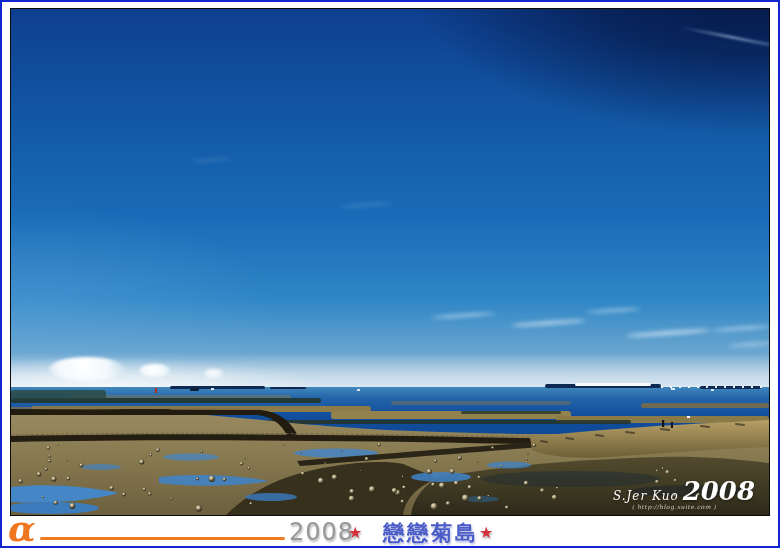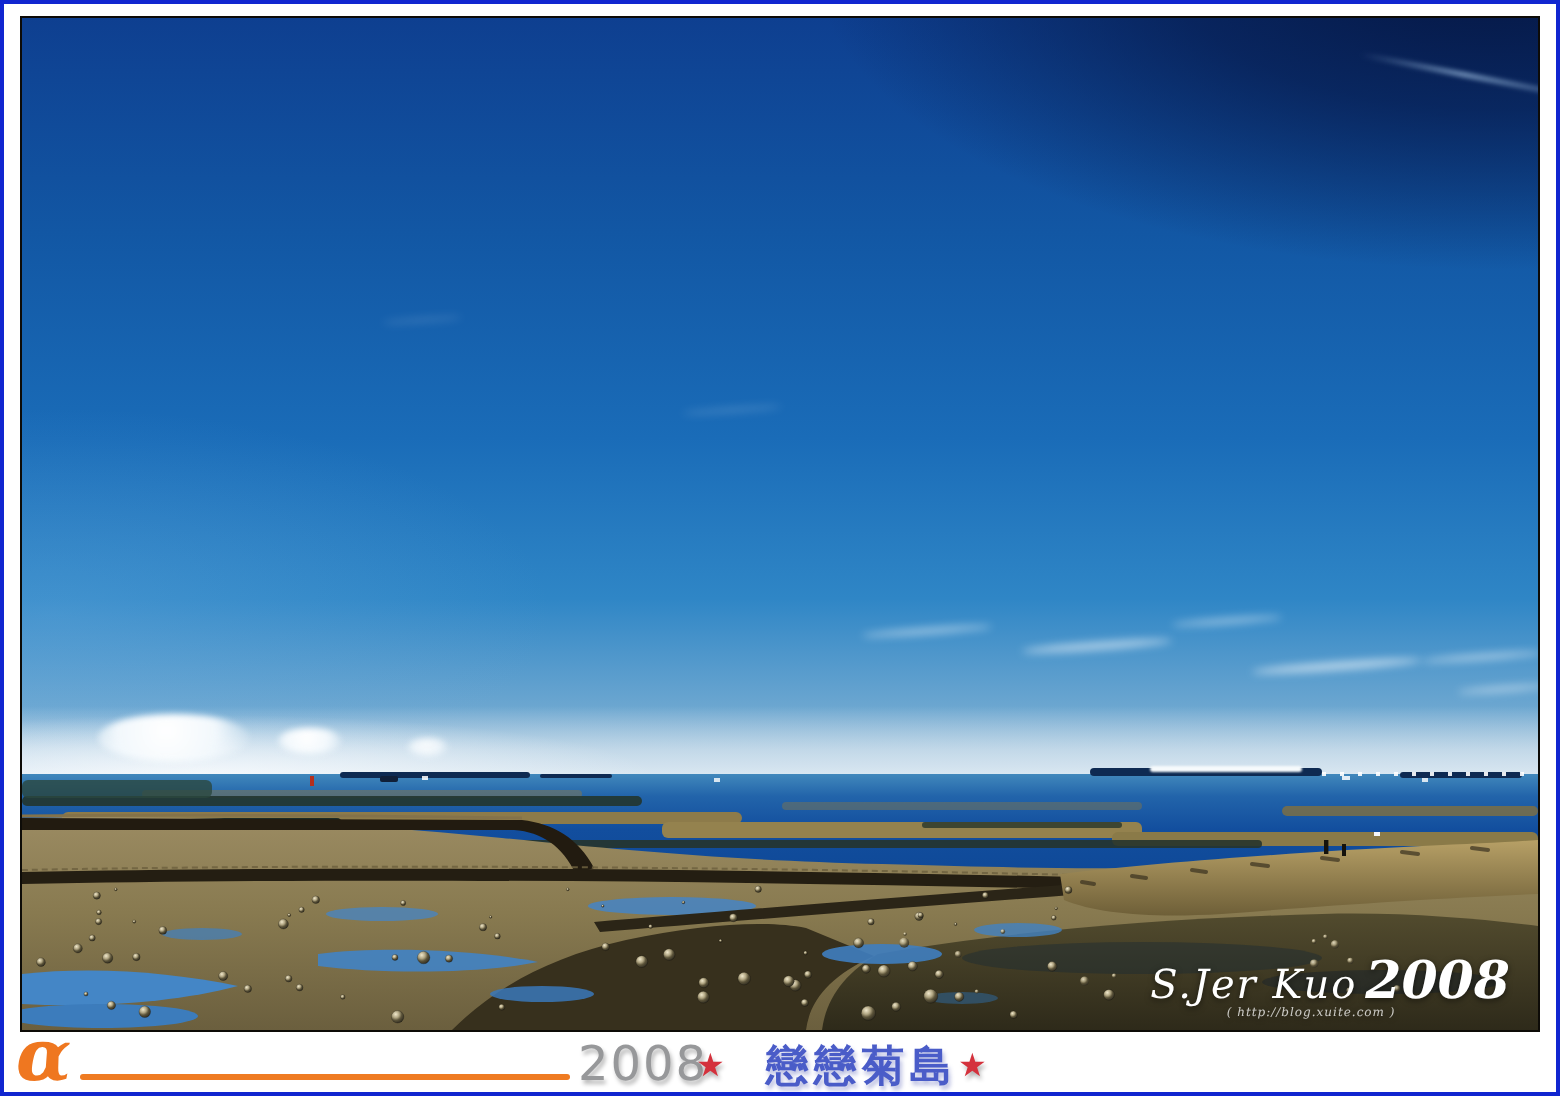--- a/index.html
+++ b/index.html
@@ -52,21 +52,21 @@
   .sb6{left:380px;top:392px;width:180px;height:4px;background:#7b7350;opacity:.5;}
   .rf1{left:0;top:389px;width:310px;height:5px;background:#233630;opacity:.92;}
   .rf2{left:0;top:400px;width:160px;height:5px;background:#1e2c26;}
   .rf3{left:190px;top:411px;width:430px;height:4px;background:#26342c;opacity:.9;}
   .rf4{left:450px;top:402px;width:100px;height:3px;background:#203028;opacity:.75;}
   .lflat{left:0;top:381px;width:95px;height:9px;background:#2a473f;opacity:.8;}
   .fg-svg{left:0;top:0;width:758px;height:506px;}
   .signature{right:14px;bottom:4px;text-align:center;color:#fff;font-family:"DejaVu Serif",serif;
     font-style:italic;text-shadow:0 1px 3px rgba(0,0,0,0.55);line-height:1.1;}
   .signature span{position:static;}
-  .sig-name{font-size:20px;letter-spacing:1px;margin-left:19px;}
+  .sig-name{font-size:12px;letter-spacing:1px;margin-left:19px;}
   .sig-year{font-size:26px;font-weight:bold;margin-left:4px;}
   .sig-url{position:static;display:block;font-size:6px;opacity:.75;letter-spacing:.5px;margin-top:-1px;}
   .caption{position:absolute;left:0;top:515px;width:776px;height:29px;}
   .caption > *{position:absolute;}
   .alpha{left:6px;top:-7px;font-family:"DejaVu Serif",serif;font-style:italic;font-weight:bold;
     font-size:36px;color:#ef7720;line-height:36px;}
   .cap-line{left:38px;top:20px;width:245px;height:3px;background:#ef7b22;border-radius:2px;}
   .cap-year{left:287px;top:1px;font-size:24px;color:#97989a;letter-spacing:1px;
     text-shadow:1px 2px 2px rgba(0,0,0,0.28);}
   .cap-star{color:#d4313c;font-size:16px;text-shadow:1px 2px 2px rgba(0,0,0,0.3);}

